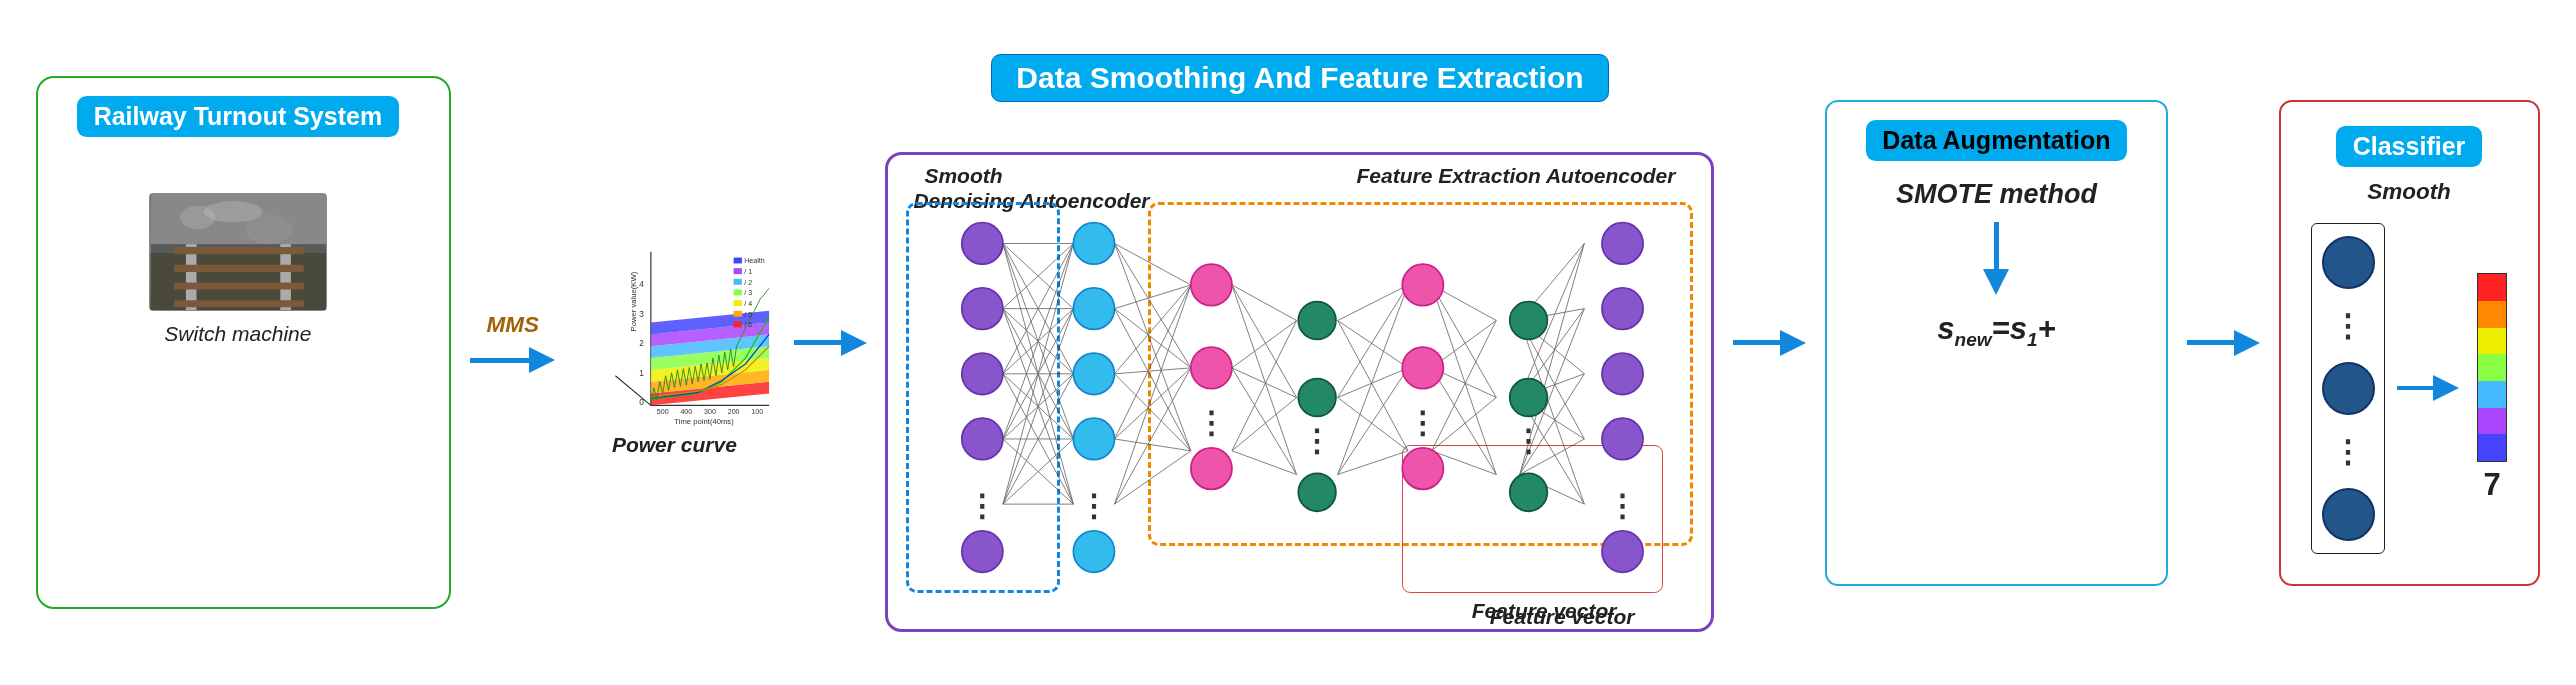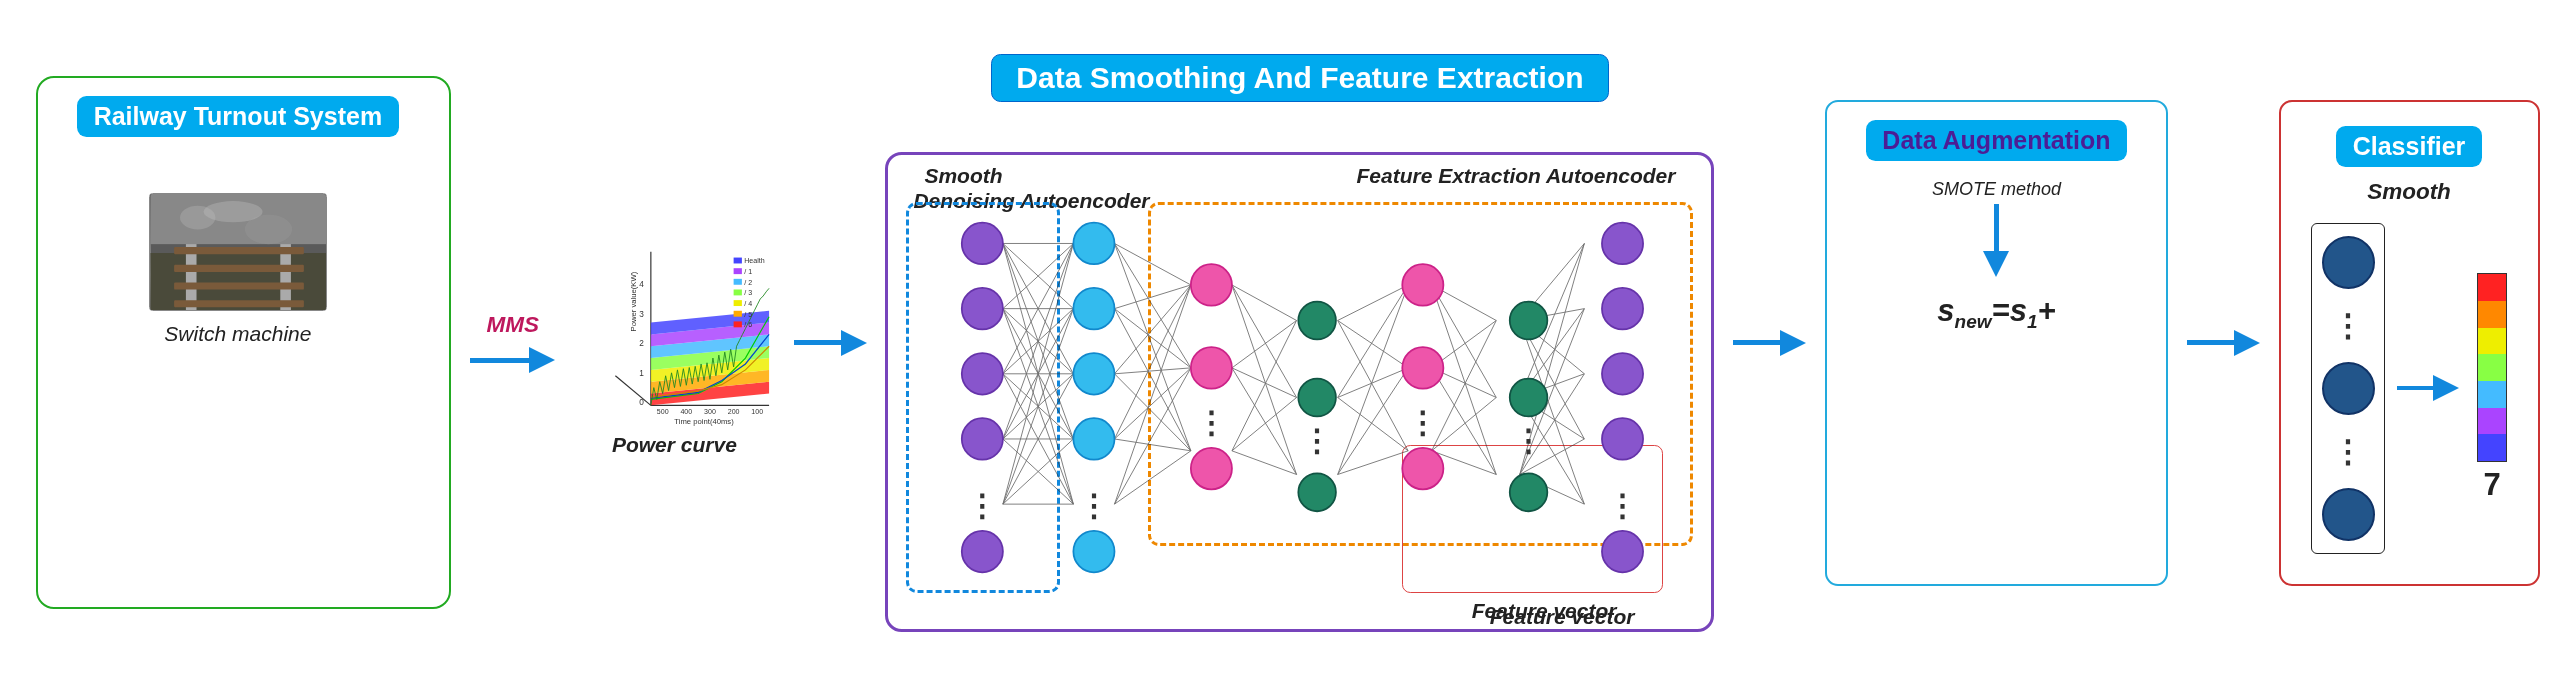--- a/index.html
+++ b/index.html
@@ -110,21 +110,21 @@
       color: #222;
       text-align: center;
       margin-top: 3.6px;
     }
 
     
     .mms-label {
       font-size: 22.5px;
       font-style: italic;
       font-weight: bold;
-      color: #be185d;
+      color: #a16207;
       margin-bottom: 4.7px;
     }
 
     
     .data-smoothing-section {
       display: flex;
       flex-direction: column;
       align-items: center;
       flex-shrink: 0;
       width: 829px;
@@ -153,33 +153,33 @@
       display: flex;
       flex-direction: column;
       align-items: center;
       flex-shrink: 0;
     }
 
     .augmentation-title-badge {
       background: #00aaee;
       border-radius: 9.5px;
       padding: 6px 16.6px;
-      color: #4c1d95;
+      color: #000000;
       font-size: 25px;
       font-weight: bold;
       margin-bottom: 18px;
       white-space: nowrap;
     }
 
     .smote-label {
-      font-size: 18px;
+      font-size: 27px;
       font-style: italic;
-      font-weight: normal;
+      font-weight: bold;
       color: #222;
-      margin-bottom: 4px;
+      margin-bottom: 12px;
     }
 
     .augmentation-formula {
       font-size: 31px;
       font-style: italic;
       font-weight: bold;
       color: #222;
       text-align: center;
       margin-top: 12px;
       line-height: 1.4;

